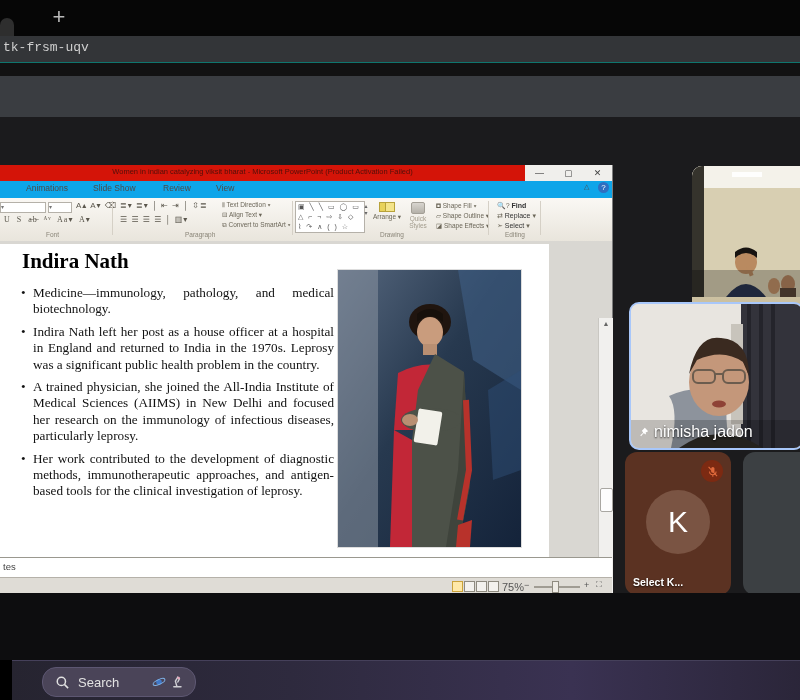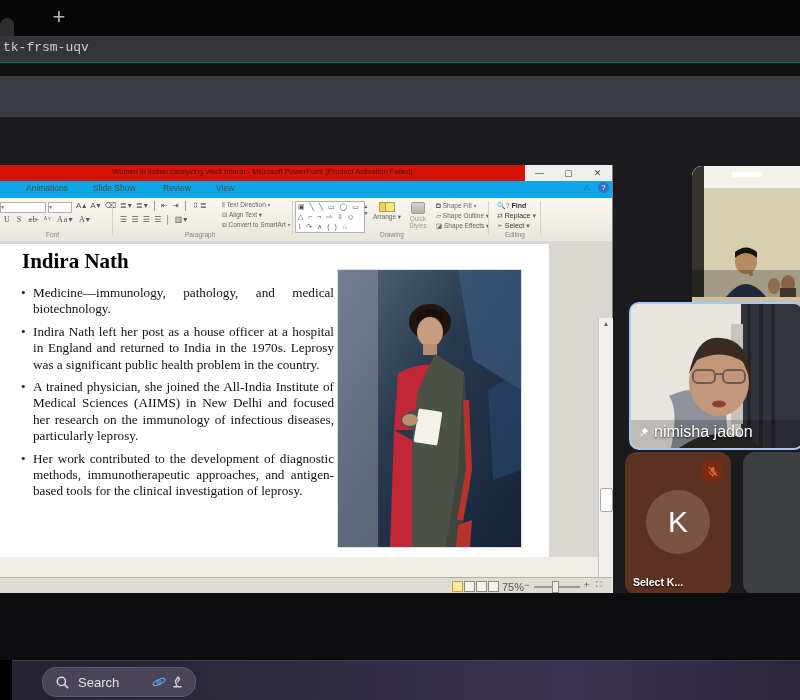--- a/index.html
+++ b/index.html
@@ -203,20 +203,23 @@
 
       <div class="abs" id="ppt-scroll">
         <span class="scroll-glyph" style="top:2px">▲</span>
         <div class="abs" id="scroll-thumb"></div>
         <span class="scroll-glyph" style="top:278px">▼</span>
         <span class="scroll-glyph" style="top:290px">⏶</span>
         <span class="scroll-glyph" style="top:301px">⏷</span>
       </div>
     </div>
 
+    <div class="abs" id="notes-bar">
+      <div class="abs" id="notes-text">tes</div>
+    </div>
 
     <div class="abs" id="status-bar">
       <div class="view-ico" style="left:452px;background:#ffe9a8;border-color:#caa23a"></div>
       <div class="view-ico" style="left:464px"></div>
       <div class="view-ico" style="left:476px"></div>
       <div class="view-ico" style="left:488px;border-color:#8f8b80"></div>
       <div class="abs" id="zoom-label" style="left:502px">75%</div>
       <span class="zoom-pm" style="left:524px">−</span>
       <div class="abs" id="zoom-track" style="left:534px"></div>
       <div class="abs" id="zoom-thumb" style="left:552px"></div>

